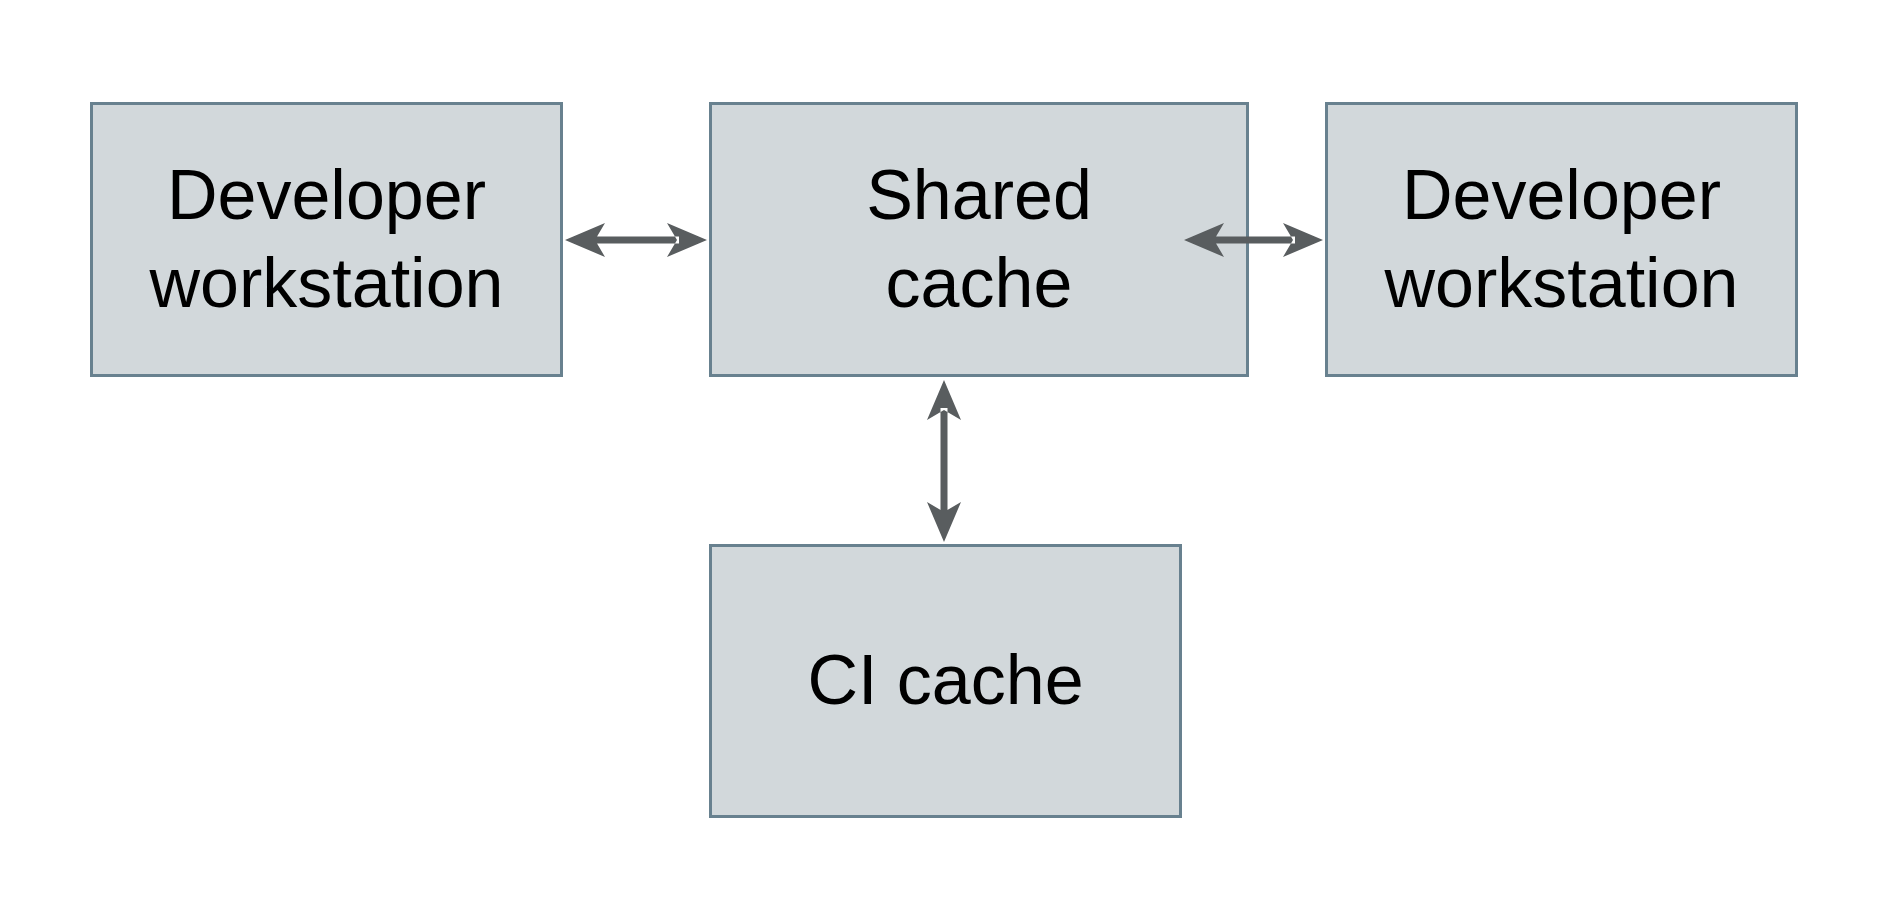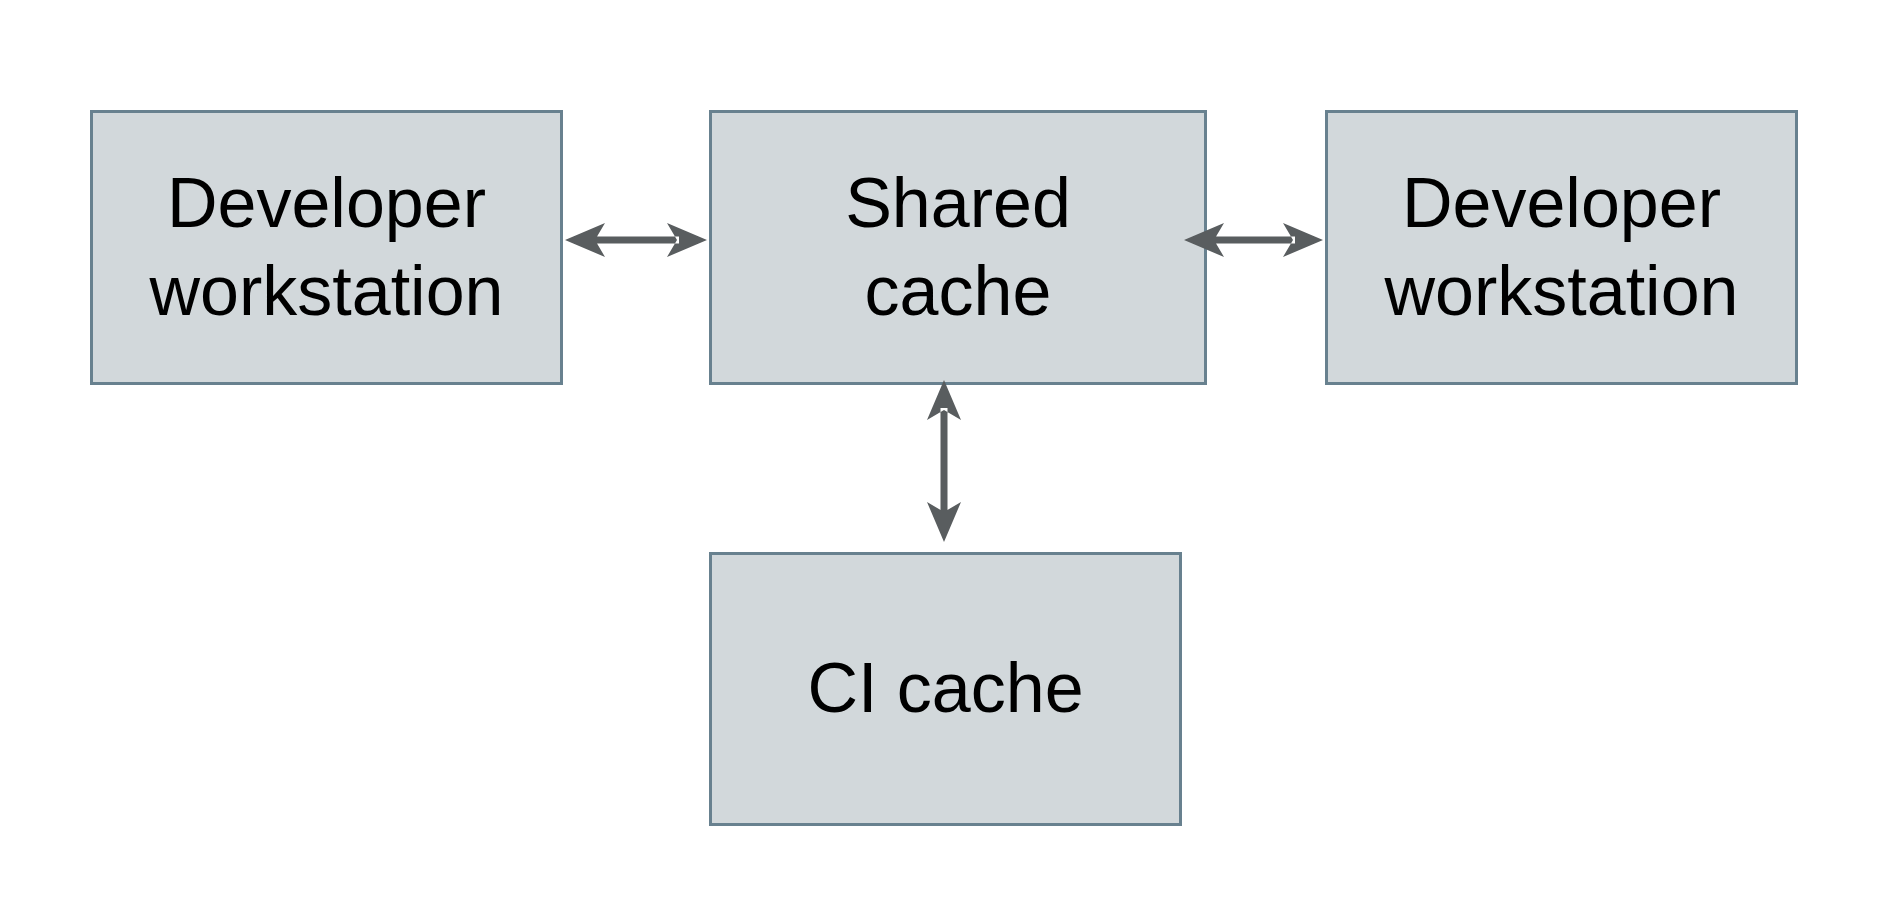--- a/index.html
+++ b/index.html
@@ -24,31 +24,30 @@
     background: var(--bg);
   }
   .node {
     position: absolute;
     background: var(--node-fill);
     border: 3px solid var(--node-border);
     display: flex;
     align-items: center;
     justify-content: center;
     text-align: center;
-    margin-top: 8px;
   }
   .node-label {
     font-size: 70px;
     line-height: 1.25;
     color: var(--text);
     white-space: pre-line;
     letter-spacing: 0px;
   }
   #node-dev-left   { left: 90px;   top: 102px; width: 473px; height: 275px; }
-  #node-cache      { left: 709px;  top: 102px; width: 498px; height: 275px; }
+  #node-cache      { left: 709px;  top: 102px; width: 540px; height: 275px; }
   #node-dev-right  { left: 1325px; top: 102px; width: 473px; height: 275px; }
   #node-ci         { left: 709px;  top: 544px; width: 473px; height: 274px; }
   svg.edges {
     position: absolute;
     left: 0; top: 0;
     width: 1900px;
     height: 922px;
     pointer-events: none;
   }
   svg.edges path { fill: var(--arrow); }

